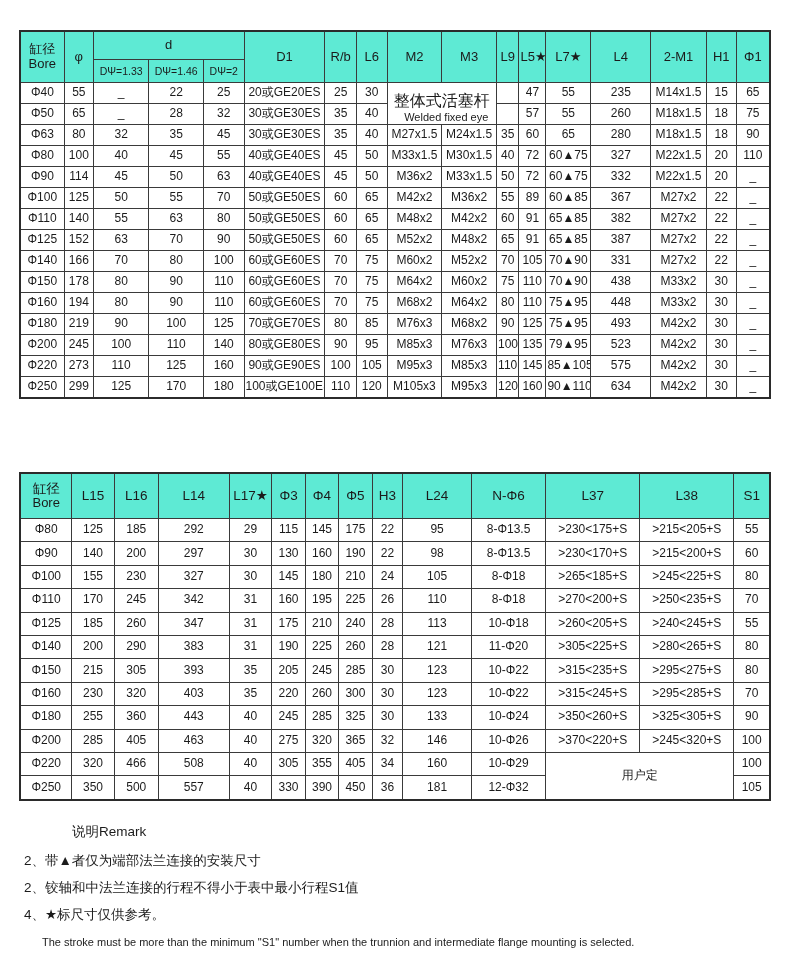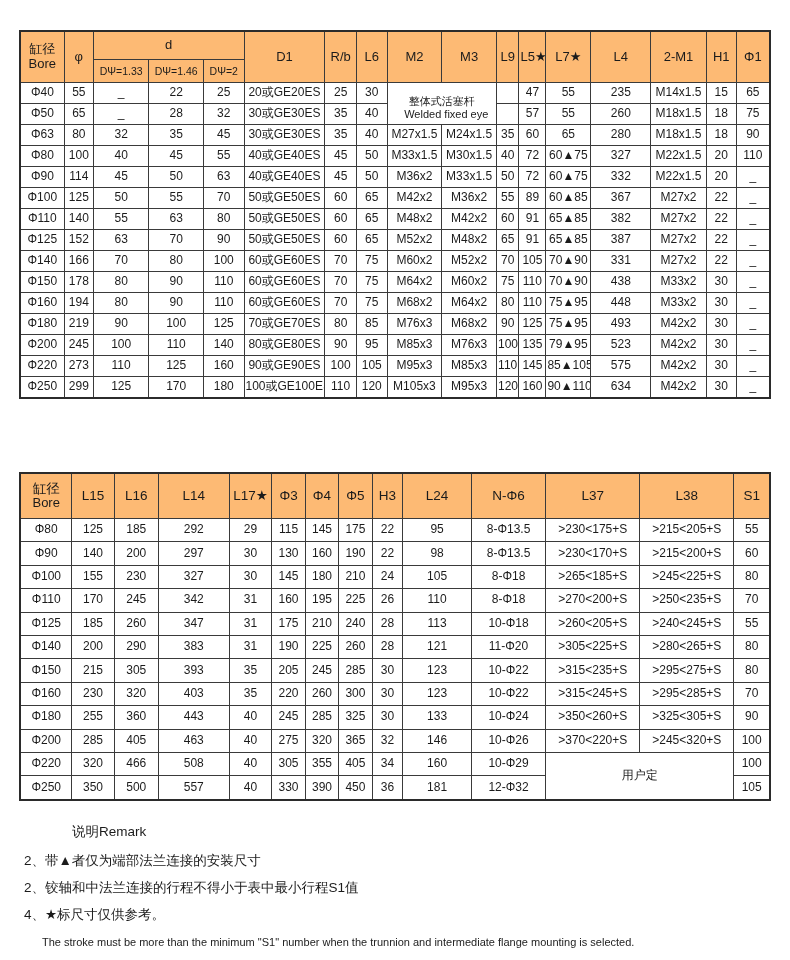--- a/index.html
+++ b/index.html
@@ -2,28 +2,28 @@
 <html><head>
 <meta charset="utf-8">
 <style>
   html,body{margin:0;padding:0;background:#ffffff;color:#1b1b1b;
     font-family:"Liberation Sans","DejaVu Sans",sans-serif;}
   .page{width:790px;height:960px;position:relative;background:#fff;overflow:hidden;}
   table.spec{border-collapse:collapse;table-layout:fixed;width:752px;margin-left:19px;
     border:2px solid #2b2b2b;}
   table.spec th, table.spec td{border:1px solid #3a3a3a;text-align:center;vertical-align:middle;
     padding:0 1px;font-size:12px;line-height:1.15;overflow:hidden;white-space:nowrap;}
-  table.spec th{background:#fdba74;font-weight:normal;font-size:13px;height:27px;}
+  table.spec th{background:#5eead4;font-weight:normal;font-size:13px;height:27px;}
   #t1{margin-top:30px;}
   #t1 td{height:20px;}
   #t1 .sub-h{font-size:10.5px;height:22px;}
   .bore-h{font-size:13px;line-height:1.05;}
   .bore-h .en{font-size:13px;}
   .merged-note{line-height:1.1;}
-  .merged-note .cn{font-size:11px;margin-top:9px;}
+  .merged-note .cn{font-size:16px;margin-top:9px;}
   .merged-note .en-small{font-size:11px;padding-left:9px;}
   #t2{margin-top:73px;}
   #t2 th{height:44px;font-size:13.5px;}
   #t2 td{height:22.4px;}
   .user-note-cell{font-size:13px;margin-top:32px;}
   .remarks{margin:22px 0 0 24px;}
   .remark-title{font-size:13.5px;margin-bottom:6px;margin-left:48px;}
   .remark-line{font-size:13.5px;line-height:2.0;}
   .remark-en{font-size:11px;margin-left:18px;line-height:2.6;color:#222;}
 </style>

